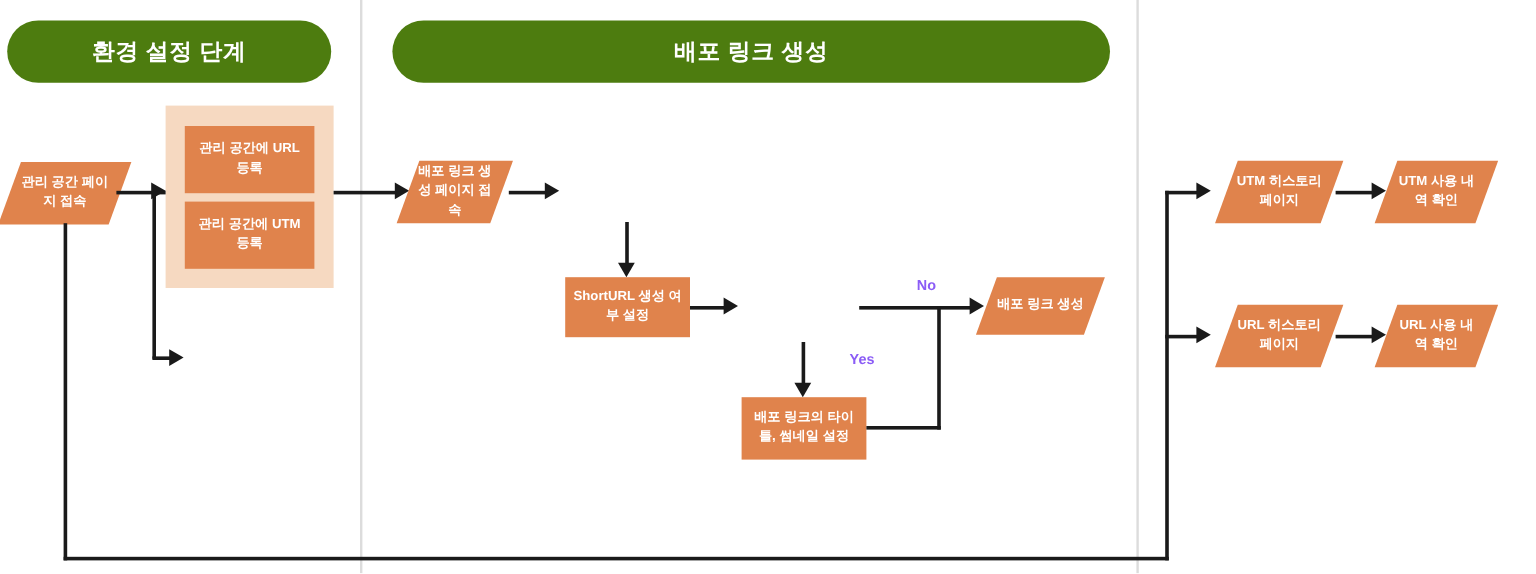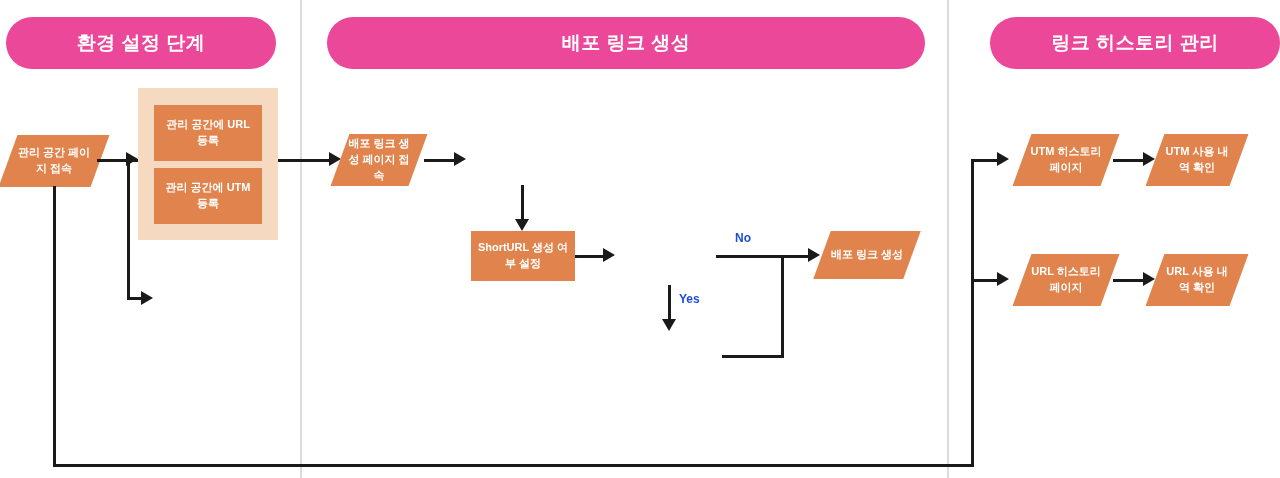--- a/index.html
+++ b/index.html
@@ -23,21 +23,21 @@
     position: absolute;
     top: 0;
     width: 2px;
     height: 478px;
     background: #dcdcdc;
   }
 
   
   .banner {
     position: absolute;
-    background: #ec4899;
+    background: #4d7c0f;
     border-radius: 26px;
     display: flex;
     align-items: center;
     justify-content: center;
     color: #ffffff;
     font-weight: bold;
     font-size: 19px;
     letter-spacing: 0.5px;
     box-sizing: border-box;
     padding: 0 12px;
@@ -115,42 +115,40 @@
     border-left: 7px solid transparent;
     border-right: 7px solid transparent;
     border-top: 12px solid #1a1a1a;
   }
 
   
   .edge-label {
     position: absolute;
     font-size: 12px;
     font-weight: bold;
-    color: #1d4ed8;
+    color: #8b5cf6;
+    margin-left: 29px;
   }
 </style>
 </head>
 <body>
 
 <div id="canvas">
 
   <div class="lane-divider" style="left:300px;"></div>
   <div class="lane-divider" style="left:947px;"></div>
 
   <div class="banner" style="left:6px; top:17px; width:270px; height:52px;">
     <span>환경 설정 단계</span>
   </div>
 
   <div class="banner" style="left:327px; top:17px; width:598px; height:52px;">
     <span>배포 링크 생성</span>
   </div>
 
-  <div class="banner" style="left:990px; top:17px; width:290px; height:52px;">
-    <span>링크 히스토리 관리</span>
-  </div>
 
   <div class="group-box" style="left:138px; top:88px; width:140px; height:152px;"></div>
 
   <div class="node para" style="left:8px; top:135px; width:92px; height:52px;">
     <span class="label">관리 공간 페이지 접속</span>
   </div>
 
   <div class="node rect" style="left:154px; top:168px; width:108px; height:56px;">
     <span class="label">관리 공간에 UTM 등록</span>
   </div>
@@ -190,20 +188,23 @@
 
 
   <div class="ln h" style="left:716px; top:255px; width:96px;"></div>
   <div class="arrowhead right" style="left:808px; top:248px;"></div>
   <span class="edge-label" style="left:735px; top:231px;">No</span>
 
   <div class="ln v" style="left:668px; top:285px; height:38px;"></div>
   <div class="arrowhead down" style="left:662px; top:319px;"></div>
   <span class="edge-label" style="left:679px; top:292px;">Yes</span>
 
+  <div class="node rect" style="left:618px; top:331px; width:104px; height:52px;">
+    <span class="label">배포 링크의 타이틀, 썸네일 설정</span>
+  </div>
 
   <div class="ln h" style="left:722px; top:355px; width:62px;"></div>
   <div class="ln v" style="left:781px; top:255px; height:103px;"></div>
 
   <div class="node para" style="left:822px; top:231px; width:90px; height:48px;">
     <span class="label">배포 링크 생성</span>
   </div>
 
   <div class="node para" style="left:1022px; top:134px; width:88px; height:52px;">
     <span class="label">UTM 히스토리 페이지</span>

